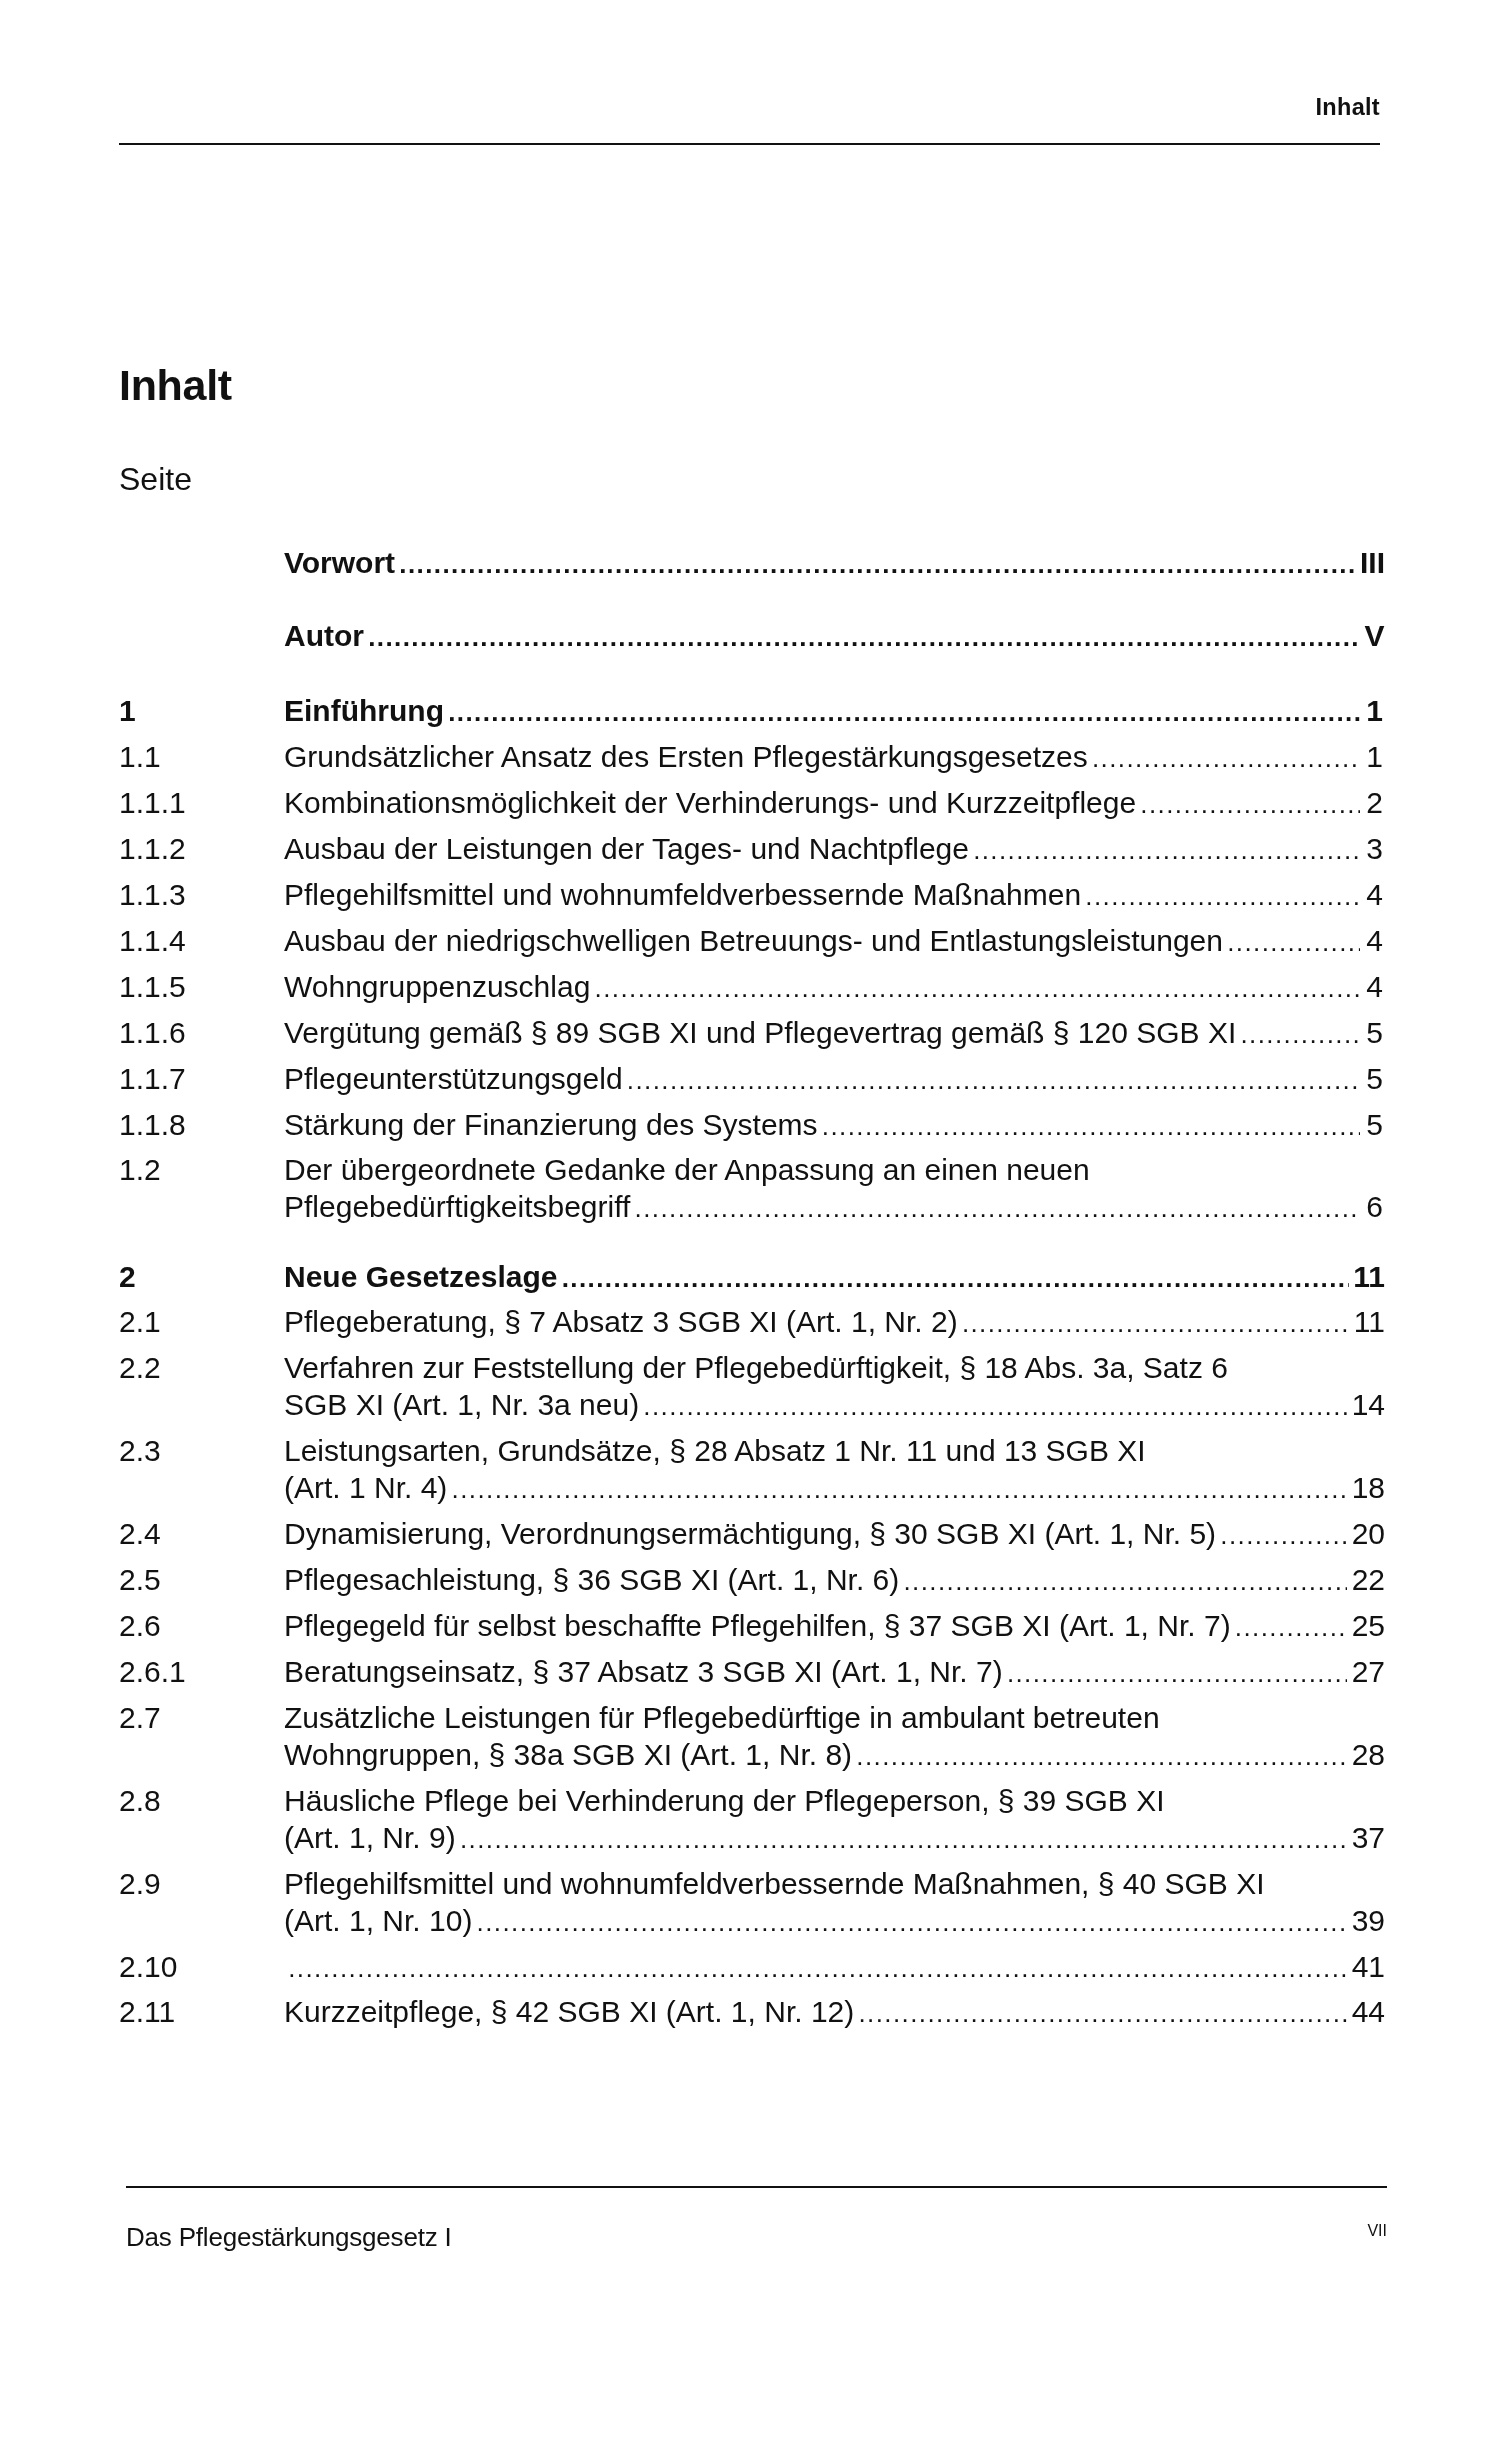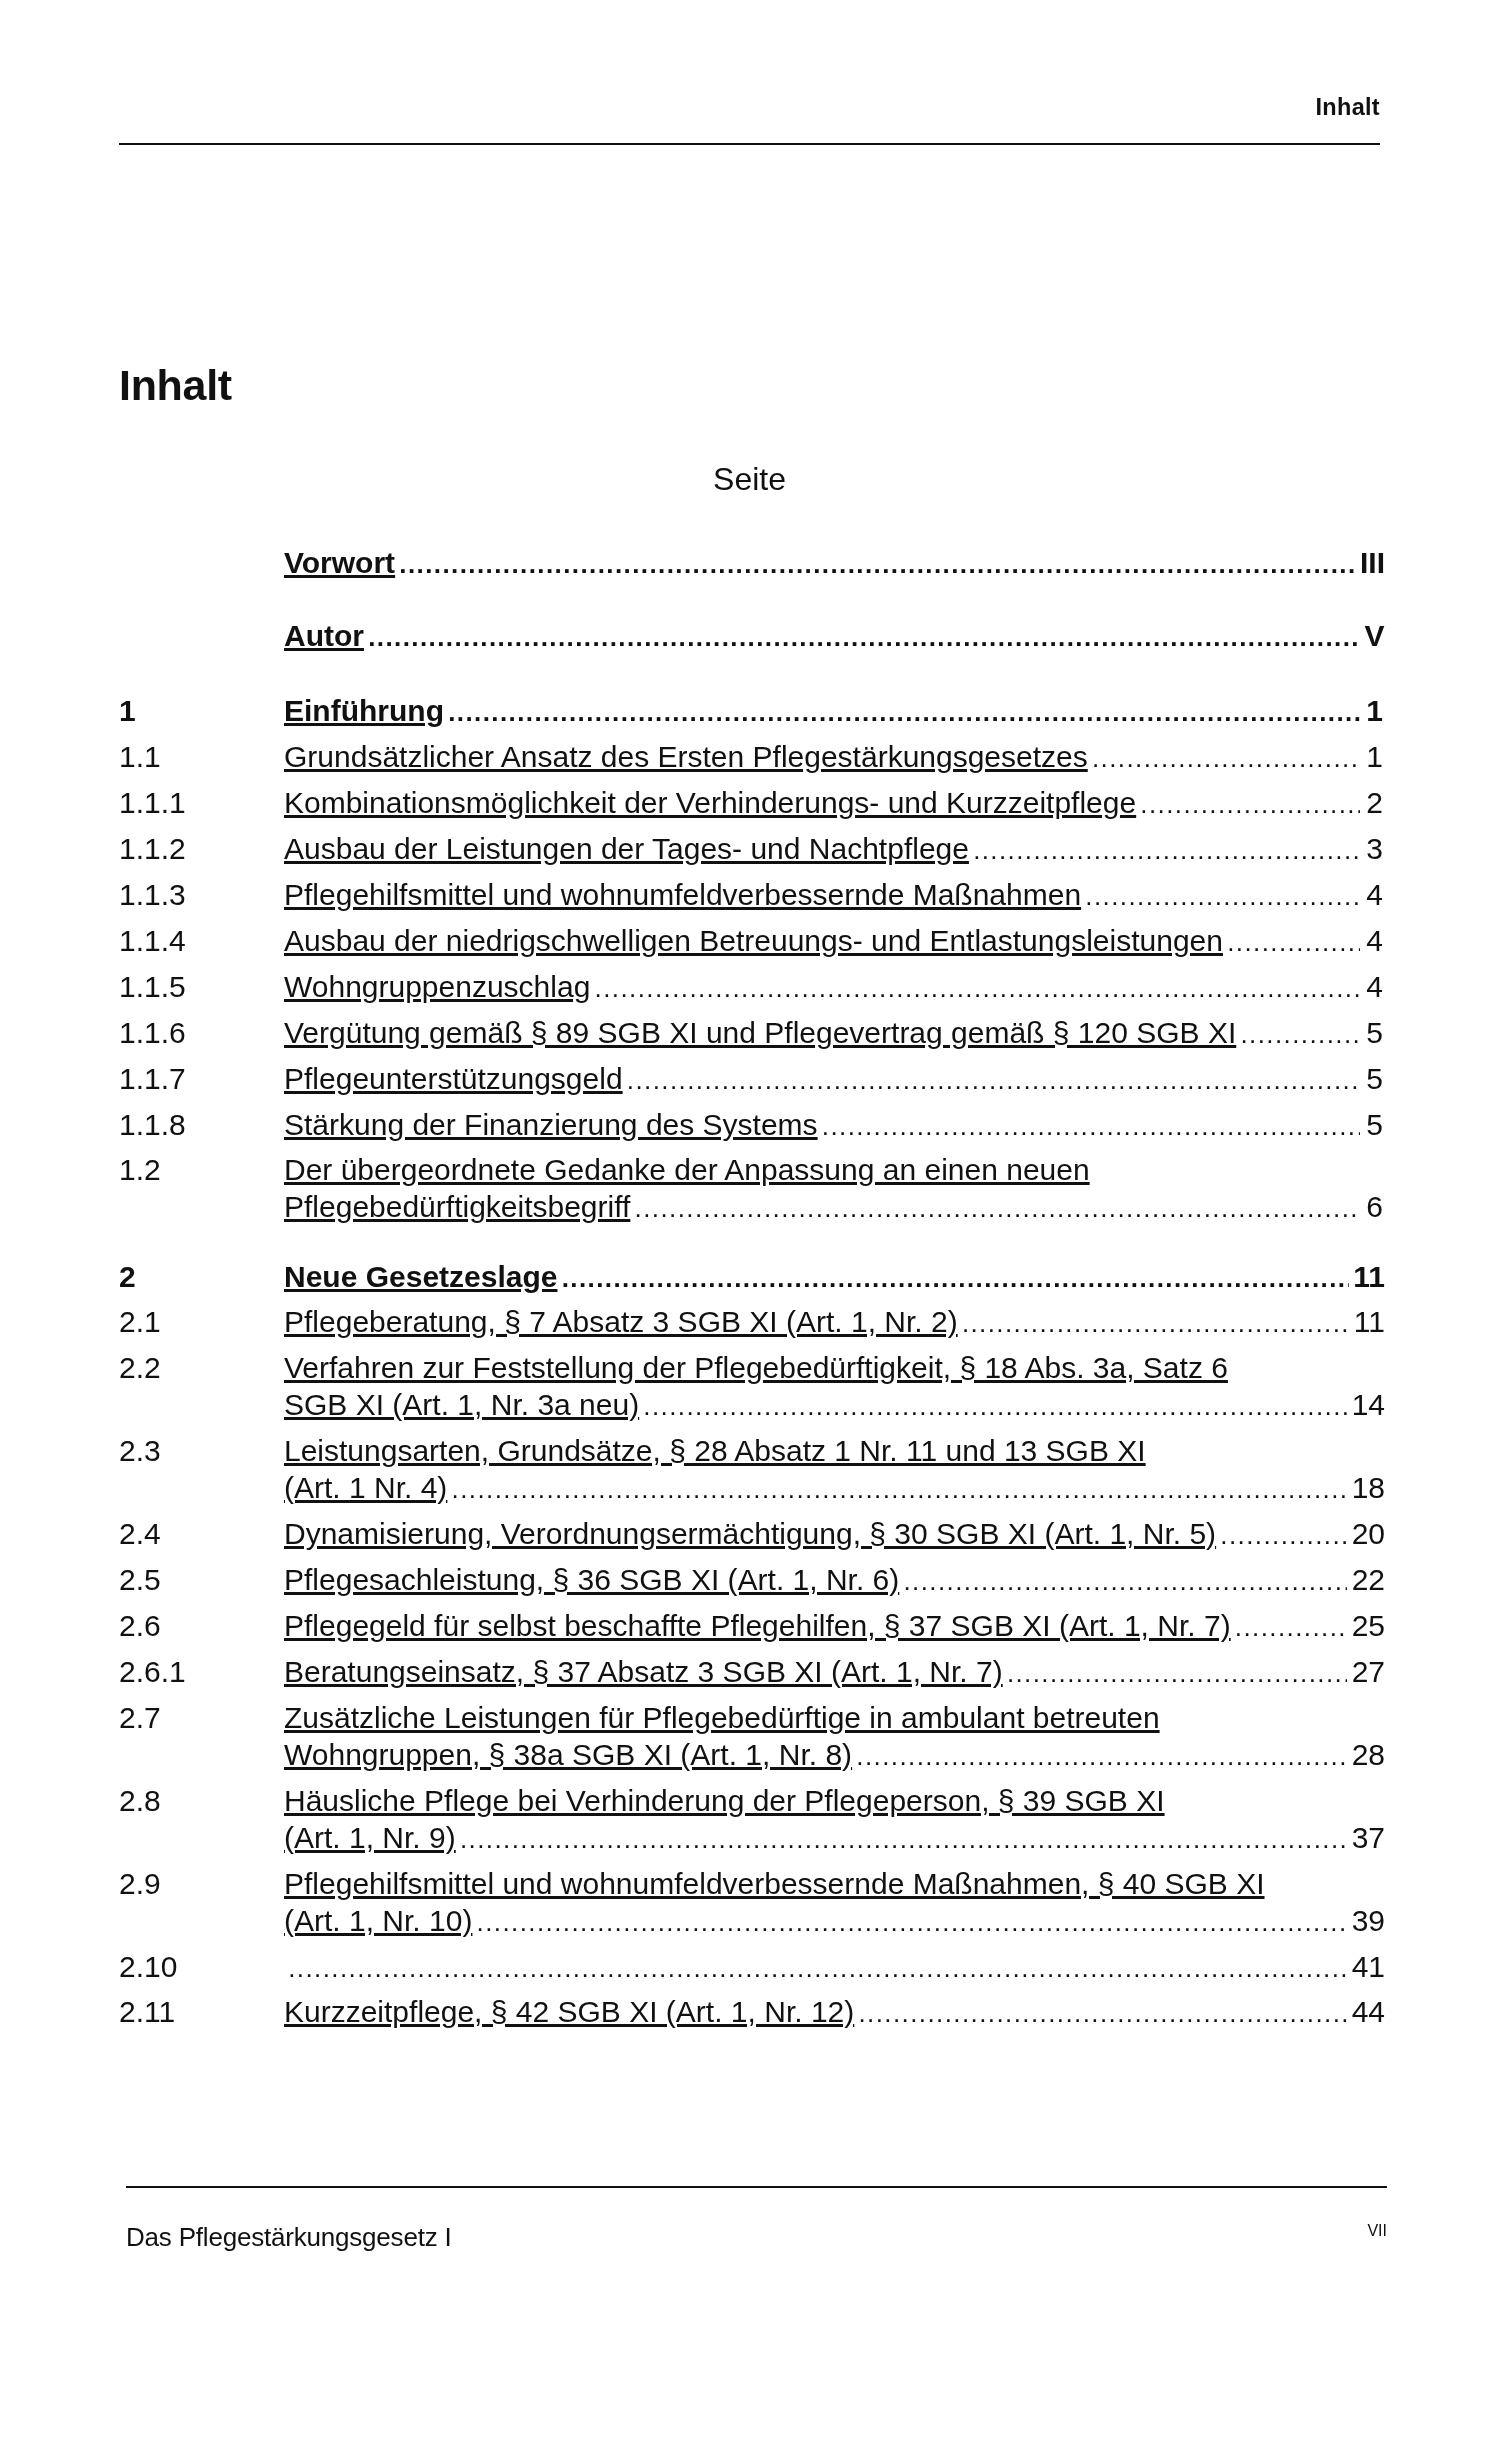--- a/index.html
+++ b/index.html
@@ -12,40 +12,40 @@
     text-align: right; font-size: 23.5px; font-weight: bold; letter-spacing: 0.3px;
   }
   .rule-top {
     position: absolute; left: 119px; top: 143px; width: 1261px; height: 2.1px; background: #111;
   }
   .page-title {
     position: absolute; left: 119px; top: 361px; font-size: 43px; font-weight: bold;
     letter-spacing: -0.3px;
   }
   .col-label {
-    position: absolute; left: 119px; top: 461px; width: 1261px; text-align: center;
+    position: absolute; left: 119px; top: 461px; width: 1261px; text-align: left;
     font-size: 32px;
   }
   .toc {
     position: absolute; left: 119px; top: 0; width: 1266px;
   }
   .entry {
     position: absolute; left: 0; width: 1266px; font-size: 30px; line-height: 37px;
     transform-origin: left top;
   }
   .num {
     position: absolute; left: 0; top: 0; width: 159px;
   }
   .body {
     position: absolute; left: 165px; right: 0; top: 0;
   }
   .line {
     display: flex; align-items: baseline; height: 37px; white-space: nowrap;
   }
-  .line .txt { flex: 0 0 auto; text-decoration: underline; }
+  .line .txt { flex: 0 0 auto; }
   .line .dots {
     flex: 1 1 auto; overflow: hidden; white-space: nowrap; margin: 0 4.2px;
     letter-spacing: 1.4px; font-size: 26px;
   }
   .line .pg { flex: 0 0 auto; min-width: 21px; text-align: center; }
   .bold { font-weight: bold; }
   .rule-bottom {
     position: absolute; left: 126px; top: 2186px; width: 1261px; height: 2.1px; background: #111;
   }
   .footer-left {

